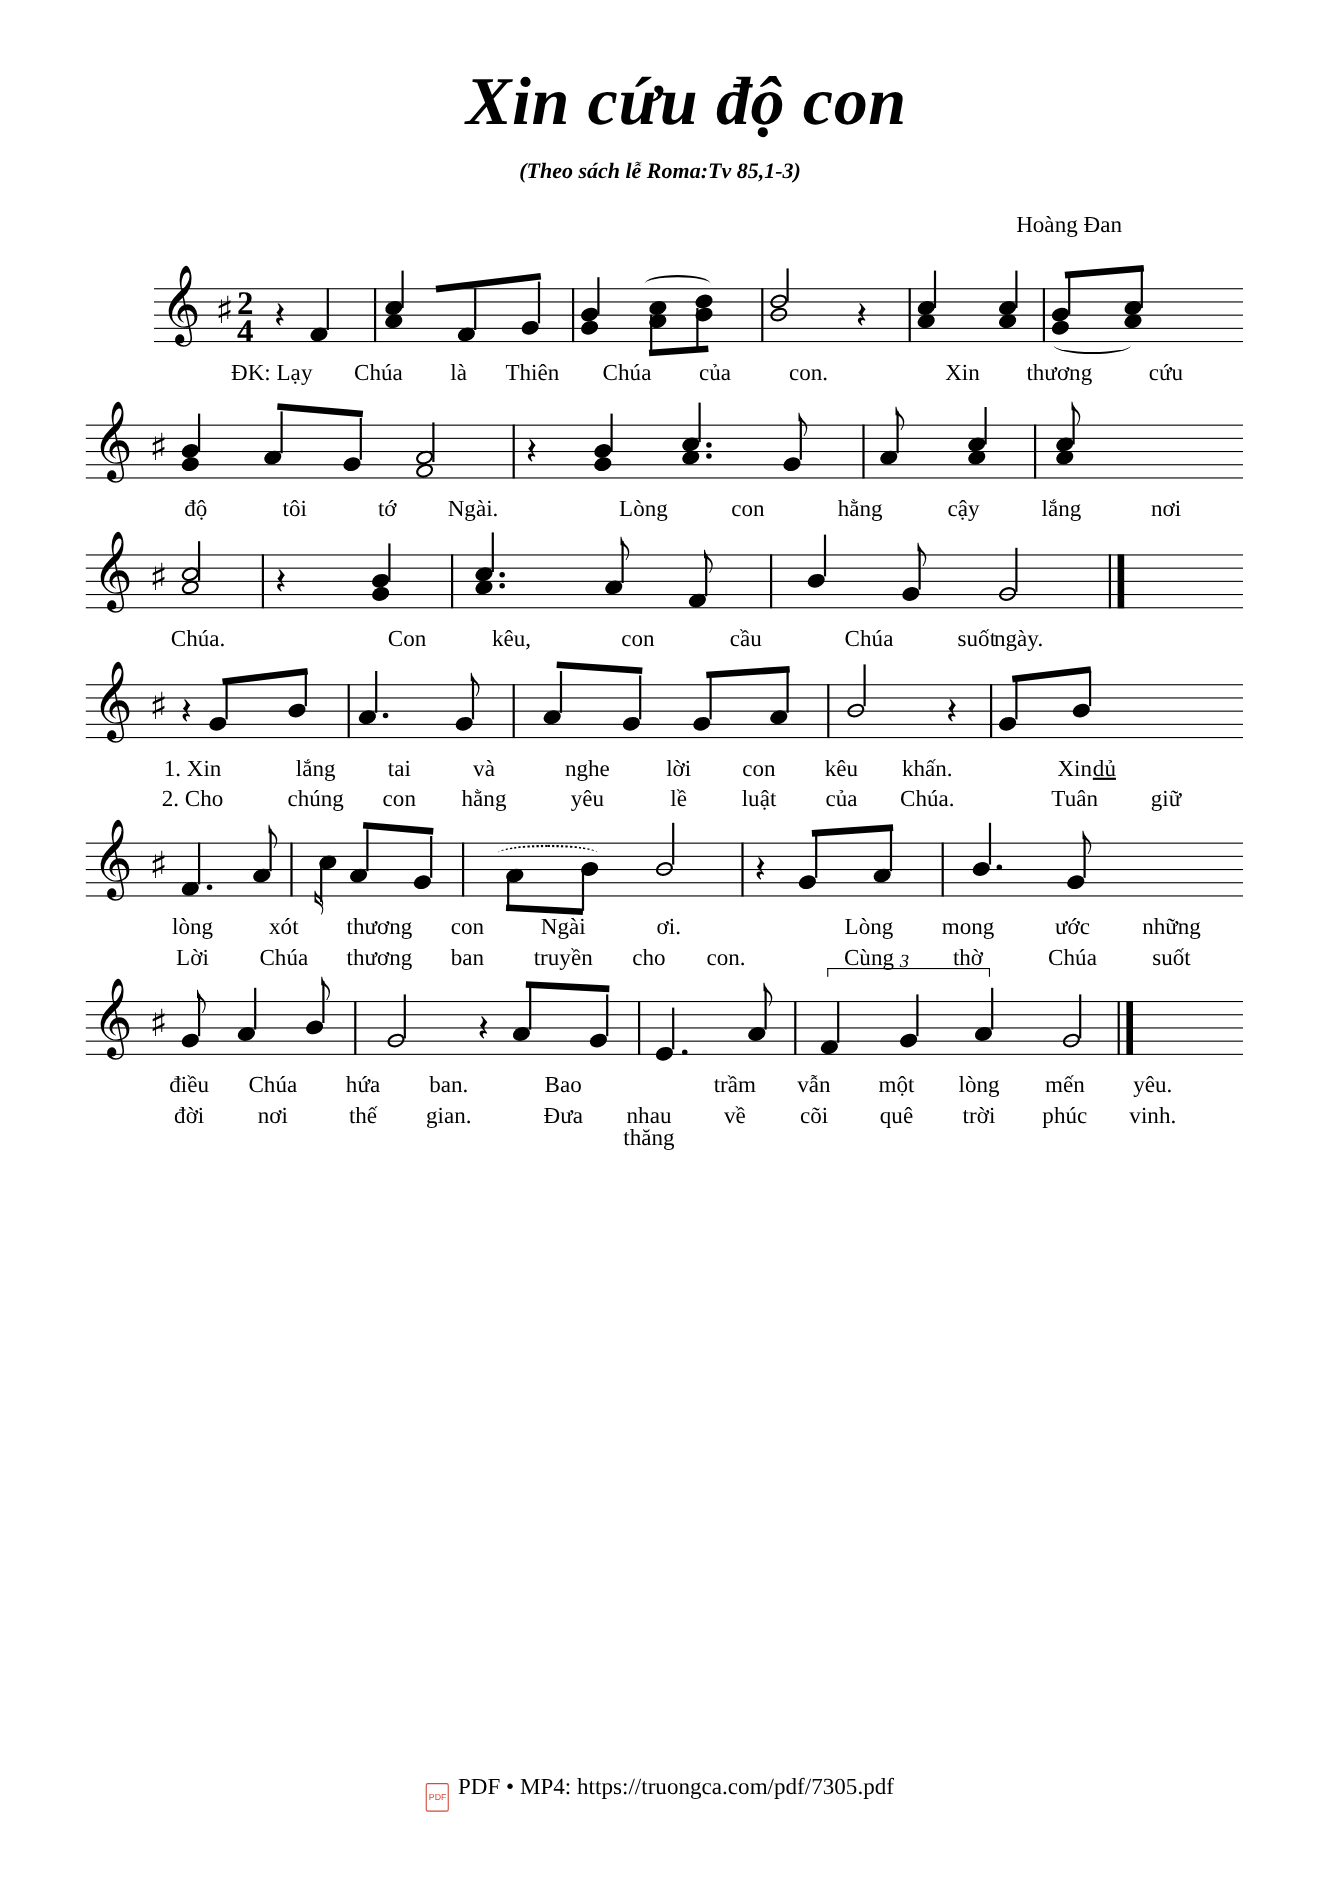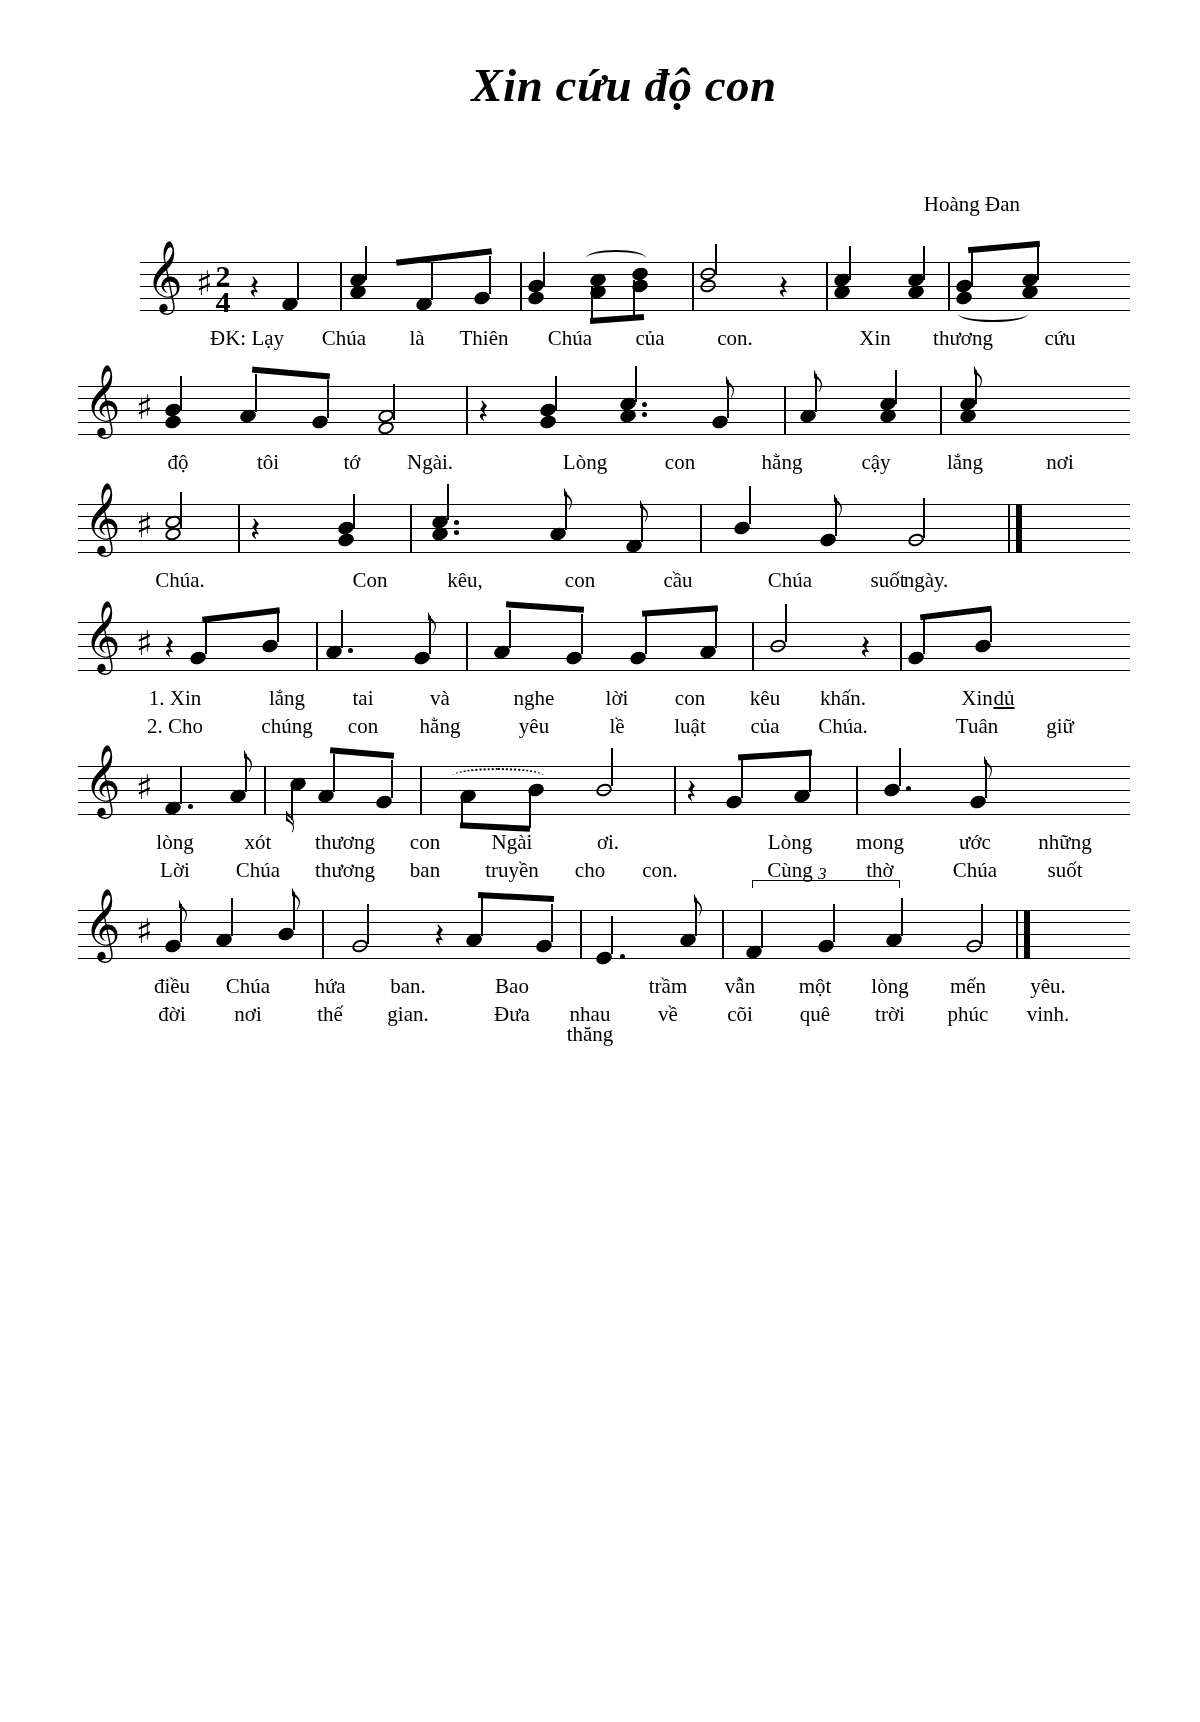--- a/index.html
+++ b/index.html
@@ -20,21 +20,21 @@
     width: 1200px;
     height: 1722px;
     background: #fff;
   }
   
   .title {
     text-align: center;
     font-family: "Liberation Serif", serif;
     font-weight: bold;
     font-style: italic;
-    font-size: 47px;
+    font-size: 62px;
     letter-spacing: 0.5px;
     margin: 0;
     padding-top: 58px;
     padding-left: 48px;
   }
   .subtitle {
     text-align: center;
     font-family: "Liberation Serif", serif;
     font-weight: bold;
     font-size: 25px;
@@ -225,20 +225,21 @@
     margin-right: 8px;
     font-family: "Liberation Sans", sans-serif;
   }
 </style>
 </head>
 <body>
 
 <div class="page">
 
   <h1 class="title">Xin cứu độ con</h1>
+  <div class="source">(Theo sách lễ Roma:Tv 85,1-3)</div>
   <div class="composer">Hoàng Đan</div>
 
   <div class="system" style="top:248px;">
     <div class="staff-wrap">
       <div class="staff" style="left:140px; right:70px;">
         <div class="line"></div>
           <div class="line"></div>
           <div class="line"></div>
           <div class="line"></div>
           <div class="line"></div>
@@ -730,14 +731,17 @@
       <span class="lyric" style="left:590px;">nhau</span>
       <span class="lyric" style="left:668px;">về</span>
       <span class="lyric" style="left:740px;">cõi</span>
       <span class="lyric" style="left:815px;font-family:Liberation Serif, serif;">quê</span>
       <span class="lyric" style="left:890px;">trời</span>
       <span class="lyric" style="left:968px;">phúc</span>
       <span class="lyric" style="left:1048px;">vinh.</span>
     </div>
   </div>
 
+  <div class="footer">
+    <span class="pdf-badge">PDF</span><span>PDF • MP4: https://truongca.com/pdf/7305.pdf</span>
+  </div>
 
 </div>
 
 </body></html>

